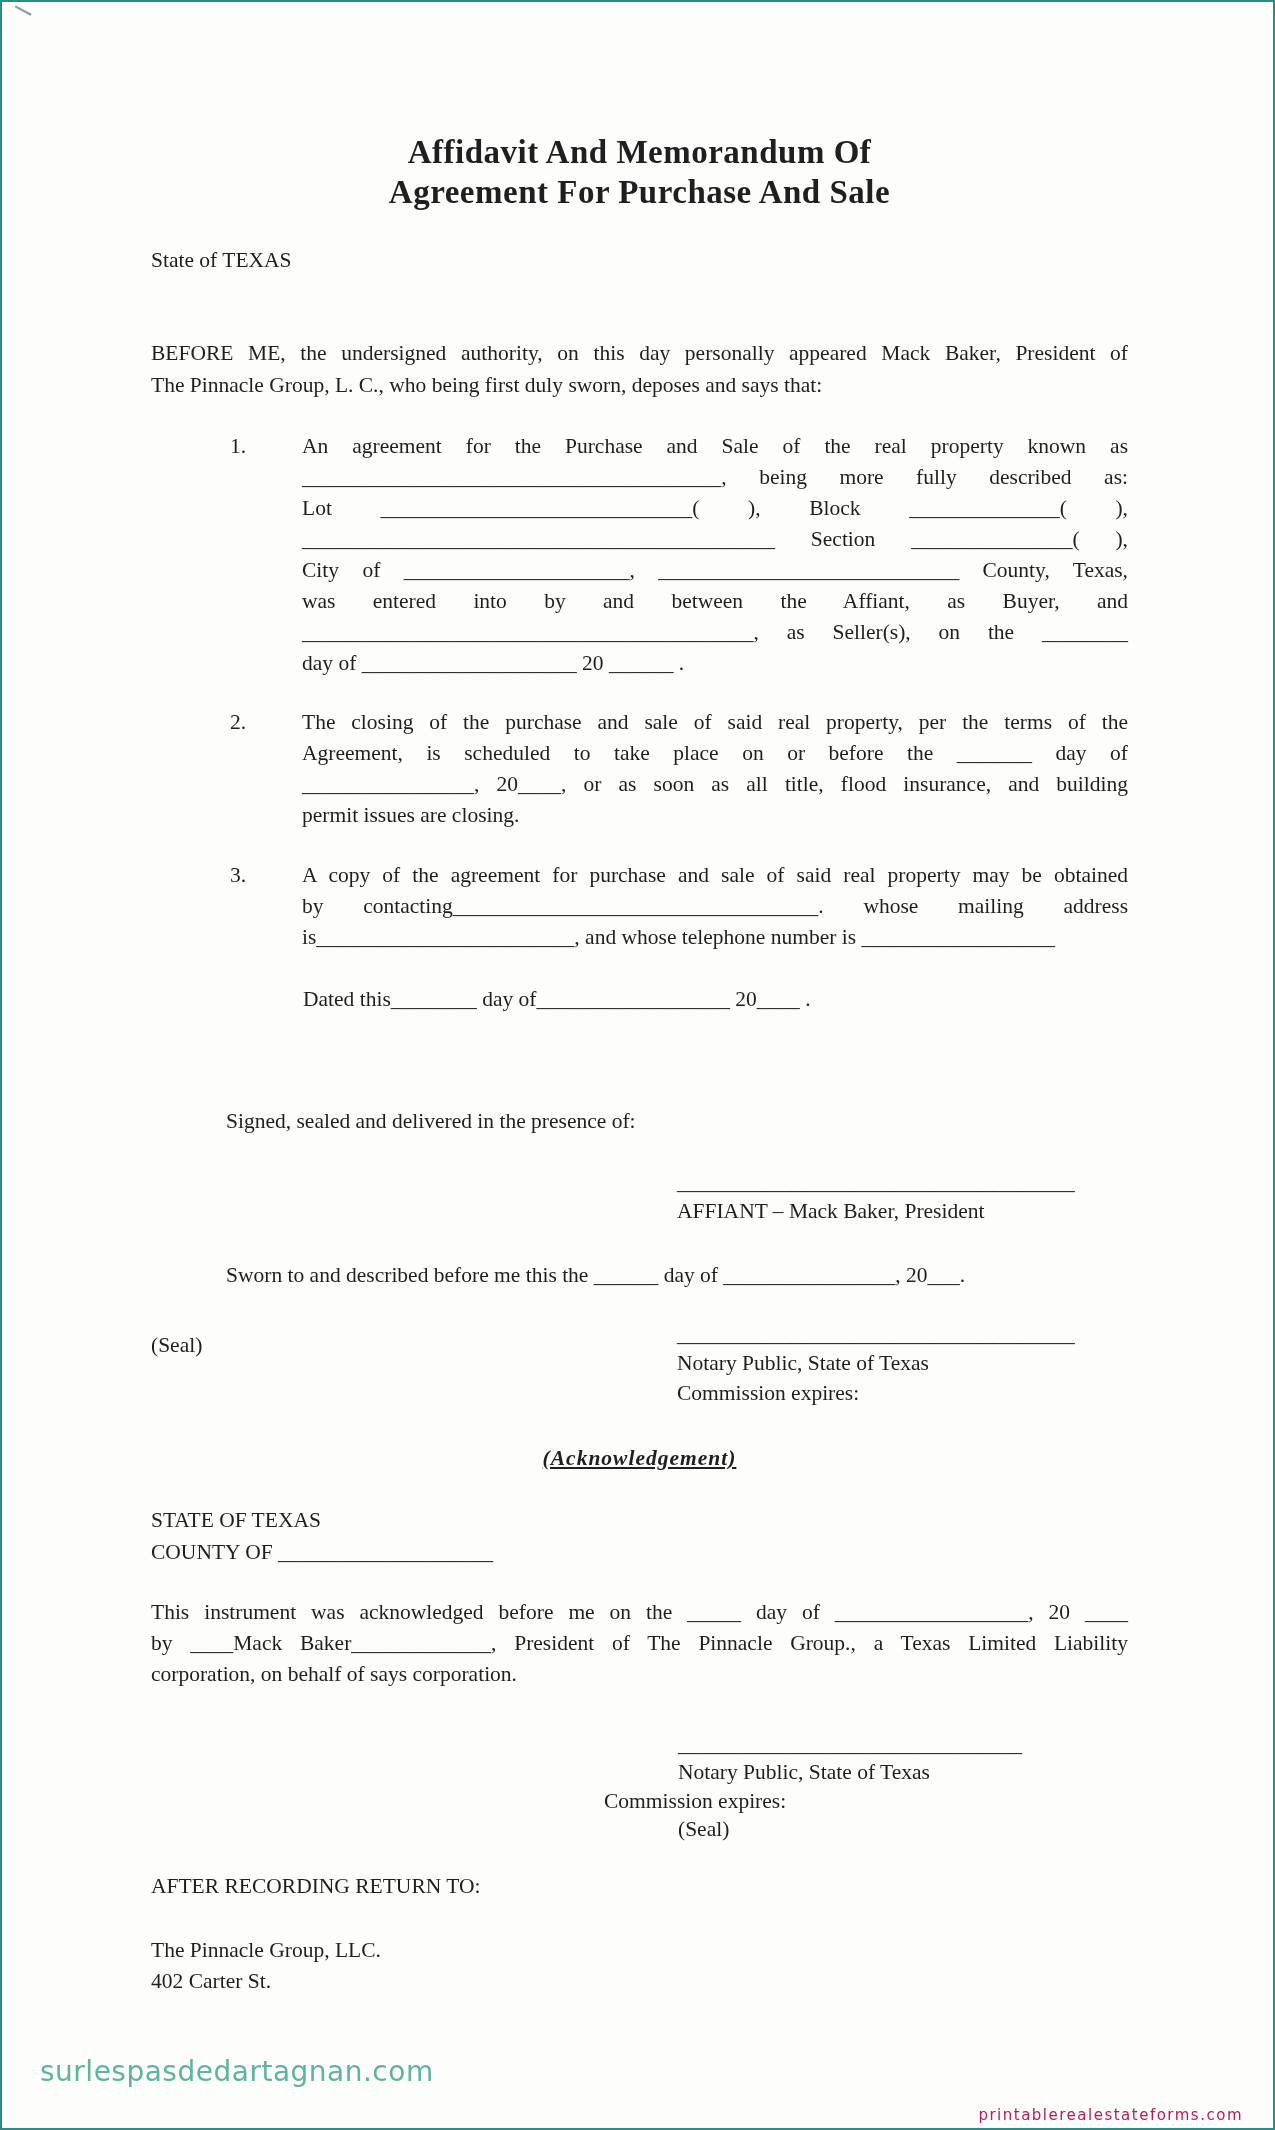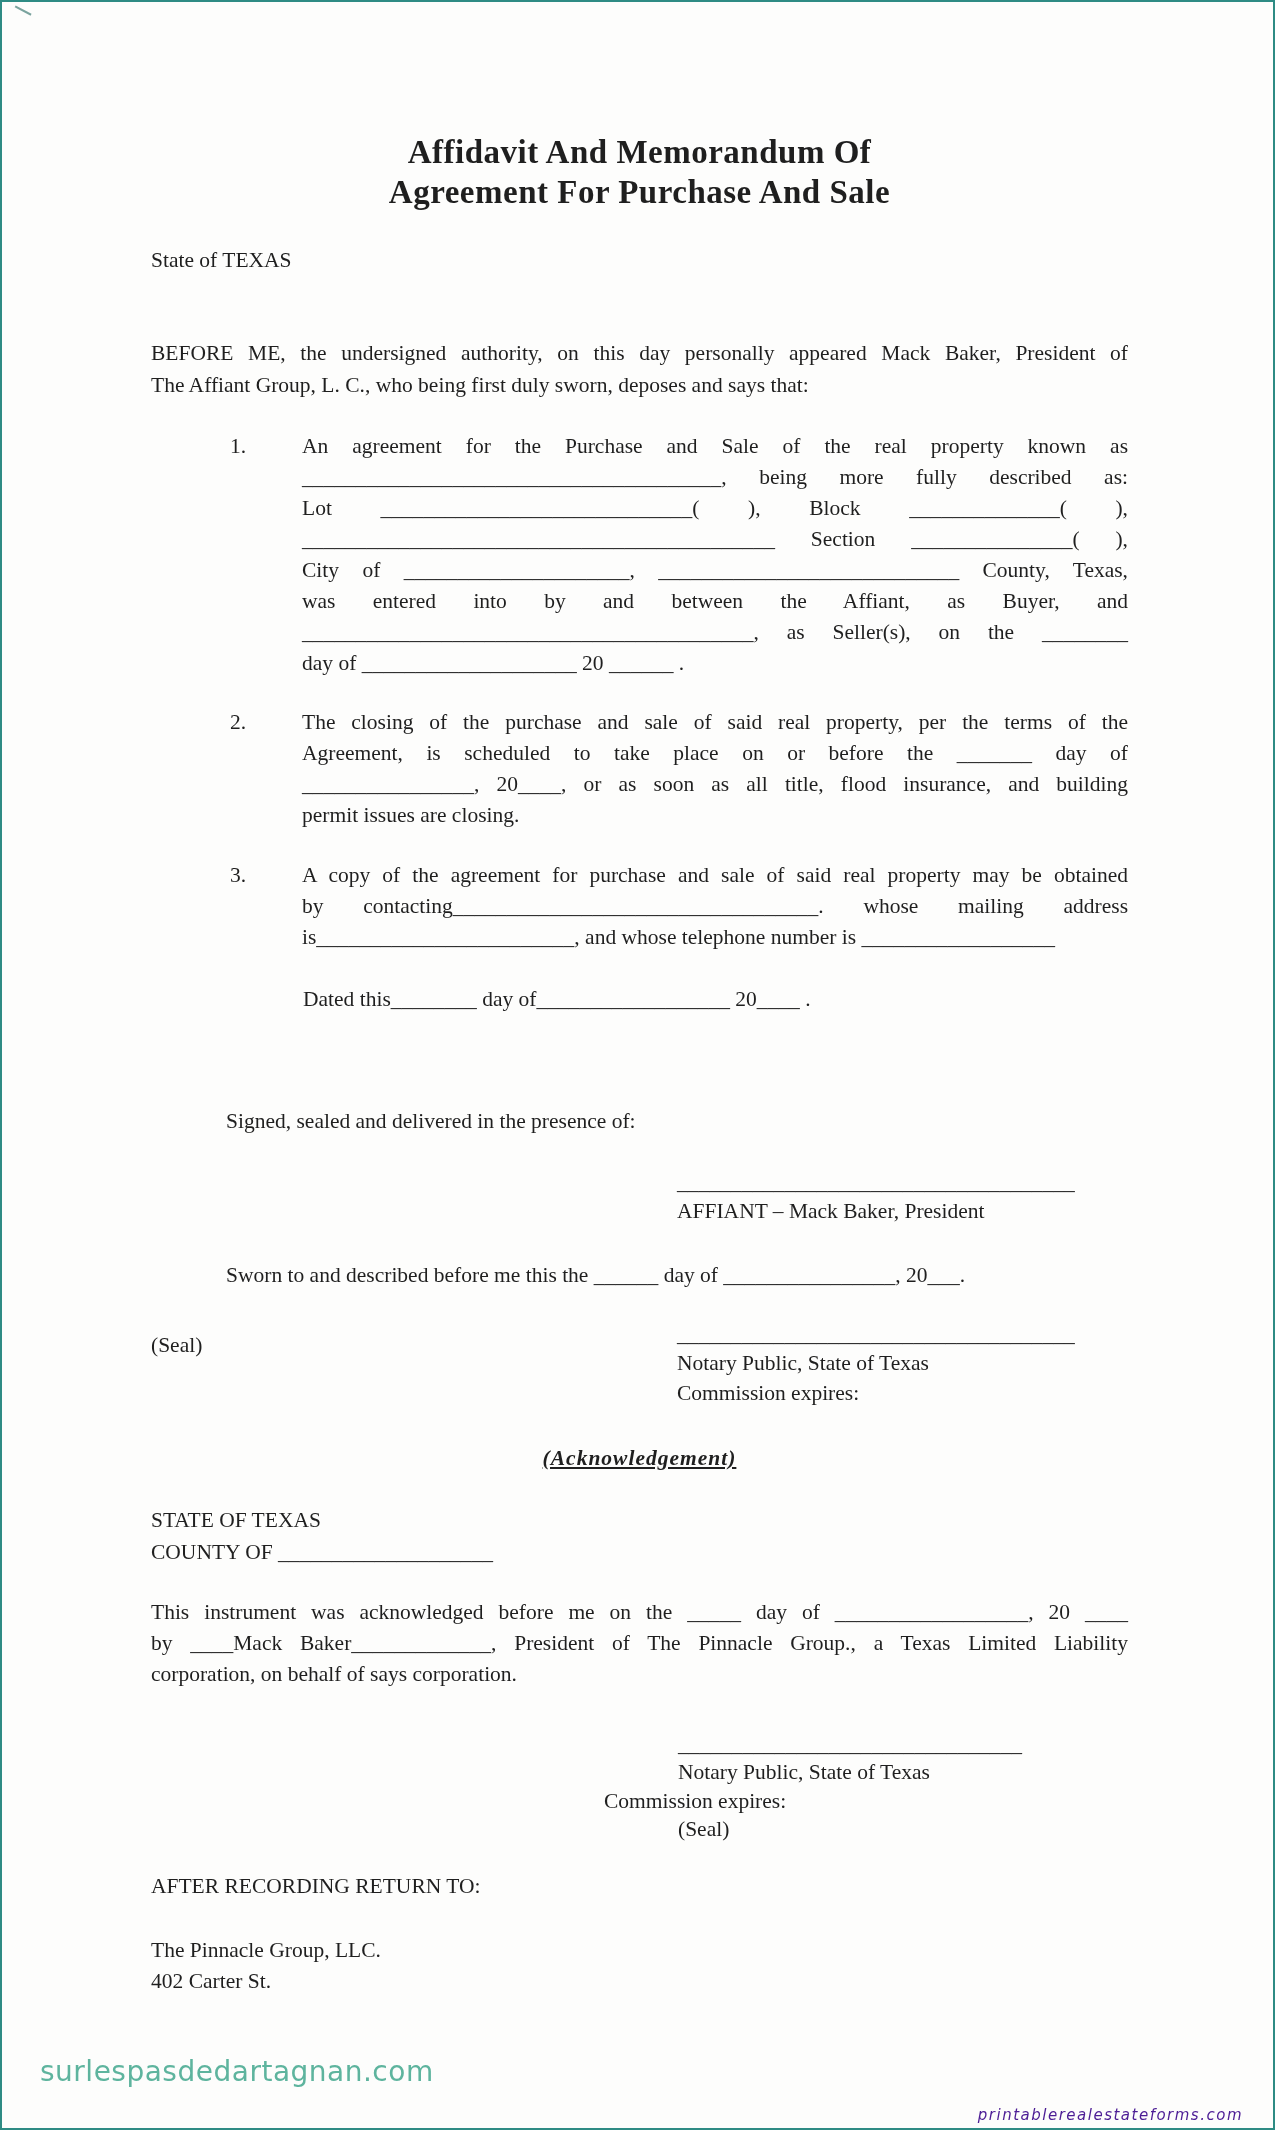--- a/index.html
+++ b/index.html
@@ -60,21 +60,21 @@
     <div class="title-line">Affidavit And Memorandum Of</div>
     <div class="title-line">Agreement For Purchase And Sale</div>
   </div>
 
   <div class="sec" style="top:242px; line-height:32px;">
     <div>State of TEXAS</div>
   </div>
 
   <div class="sec" style="top:335px; line-height:32px;">
     <div class="jl">BEFORE ME, the undersigned authority, on this day personally appeared Mack Baker, President of</div>
-    <div>The Affiant Group, L. C., who being first duly sworn, deposes and says that:</div>
+    <div>The Pinnacle Group, L. C., who being first duly sworn, deposes and says that:</div>
   </div>
 
   <div class="sec item" style="top:429px;">
     <div class="num">1.</div>
     <div class="ibody">
       <div class="jl">An agreement for the Purchase and Sale of the real property known as</div>
       <div class="jl">_______________________________________, being more fully described as:</div>
       <div class="jl">Lot _____________________________(     ), Block ______________(     ),</div>
       <div class="jl">____________________________________________ Section _______________(     ),</div>
       <div class="jl">City of _____________________, ____________________________ County, Texas,</div>
@@ -153,15 +153,15 @@
   <div class="sec" style="top:1869px;">
     <div>AFTER RECORDING RETURN TO:</div>
   </div>
 
   <div class="sec" style="top:1933px;">
     <div>The Pinnacle Group, LLC.</div>
     <div>402 Carter St.</div>
   </div>
 
   <div class="wm-left" style="color: rgb(94, 180, 158);">surlespasdedartagnan.com</div>
-  <div class="wm-right" style="color: #4c1d95; font-style: italic;">printablerealestateforms.com</div>
+  <div class="wm-right" style="color: #be185d;">printablerealestateforms.com</div>
 
 </div>
 
 </body></html>

